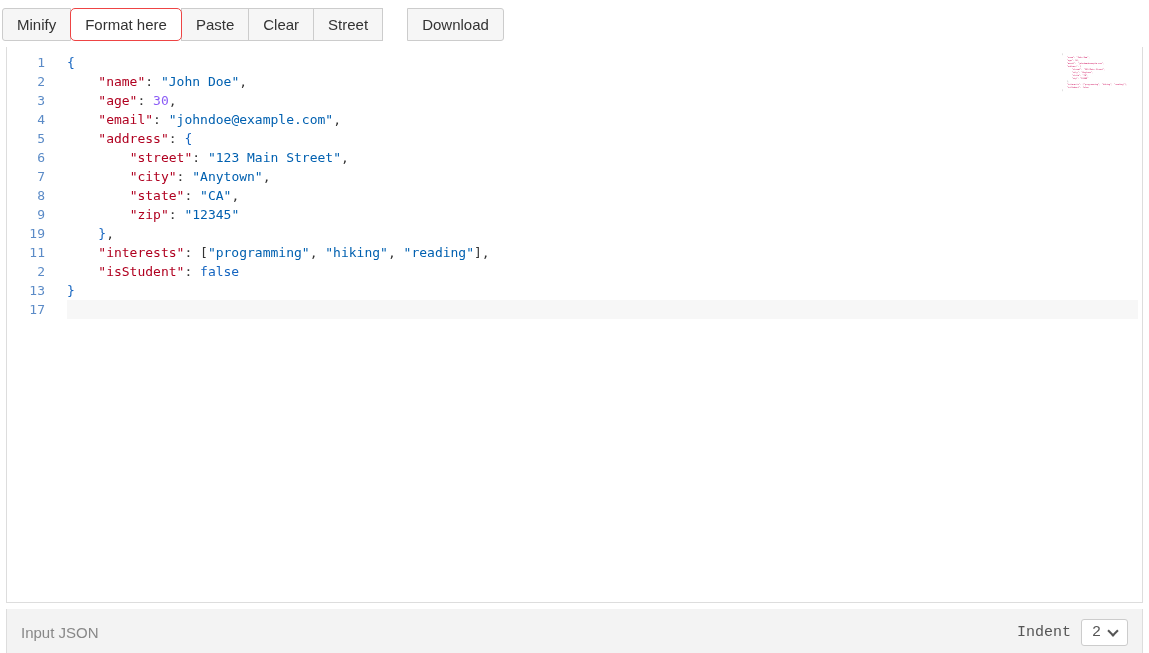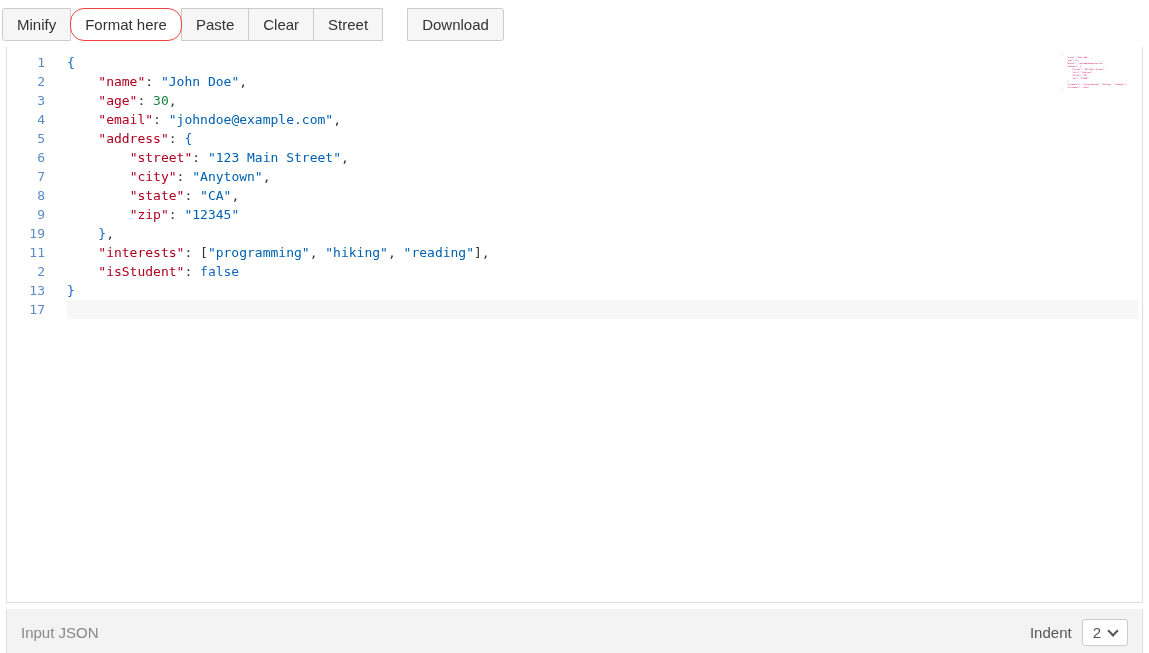--- a/index.html
+++ b/index.html
@@ -22,21 +22,21 @@
     padding: 7px 14px;
     font-size: 15px;
     color: #333;
     cursor: pointer;
     position: relative;
   }
   .toolbar button:first-child { margin-left: 0; border-top-left-radius: 3px; border-bottom-left-radius: 3px; }
   .toolbar button:last-child { border-top-right-radius: 3px; border-bottom-right-radius: 3px; margin-left: 24px; }
   .toolbar button.highlighted {
     border: 1.5px solid #e44;
-    border-radius: 14px;
+    border-radius: 5px;
     z-index: 2;
     background: #fff;
   }
   .editor-wrap {
     border: 1px solid #ddd;
     margin: 6px;
     border-top: none;
     position: relative;
     height: 556px;
     display: flex;
@@ -63,21 +63,21 @@
     white-space: pre;
     position: relative;
   }
   .code .line { height: 19px; }
   .line.cursor-line {
     background: #f7f7f7;
   }
   
   .k { color: #b00020; }
   .s { color: #0060b0; }
-  .n { color: #15803d; }
+  .n { color: #8b5cf6; }
   .b { color: #1565c0; }
   .p { color: #333; }
   .minimap {
     position: absolute;
     top: 6px;
     right: 6px;
     width: 74px;
     height: 50px;
     background: #fff;
     border: none;
@@ -98,20 +98,21 @@
     justify-content: space-between;
     padding: 10px 14px;
     font-size: 15px;
     color: #888;
   }
   .footer-right {
     display: flex;
     align-items: center;
     gap: 10px;
     color: #555;
+    font-family: Liberation Mono, monospace;
   }
   .indent-select {
     display: flex;
     align-items: center;
     gap: 8px;
     background: #fff;
     border: 1px solid #ccc;
     border-radius: 3px;
     padding: 4px 8px 4px 10px;
     font-size: 15px;

